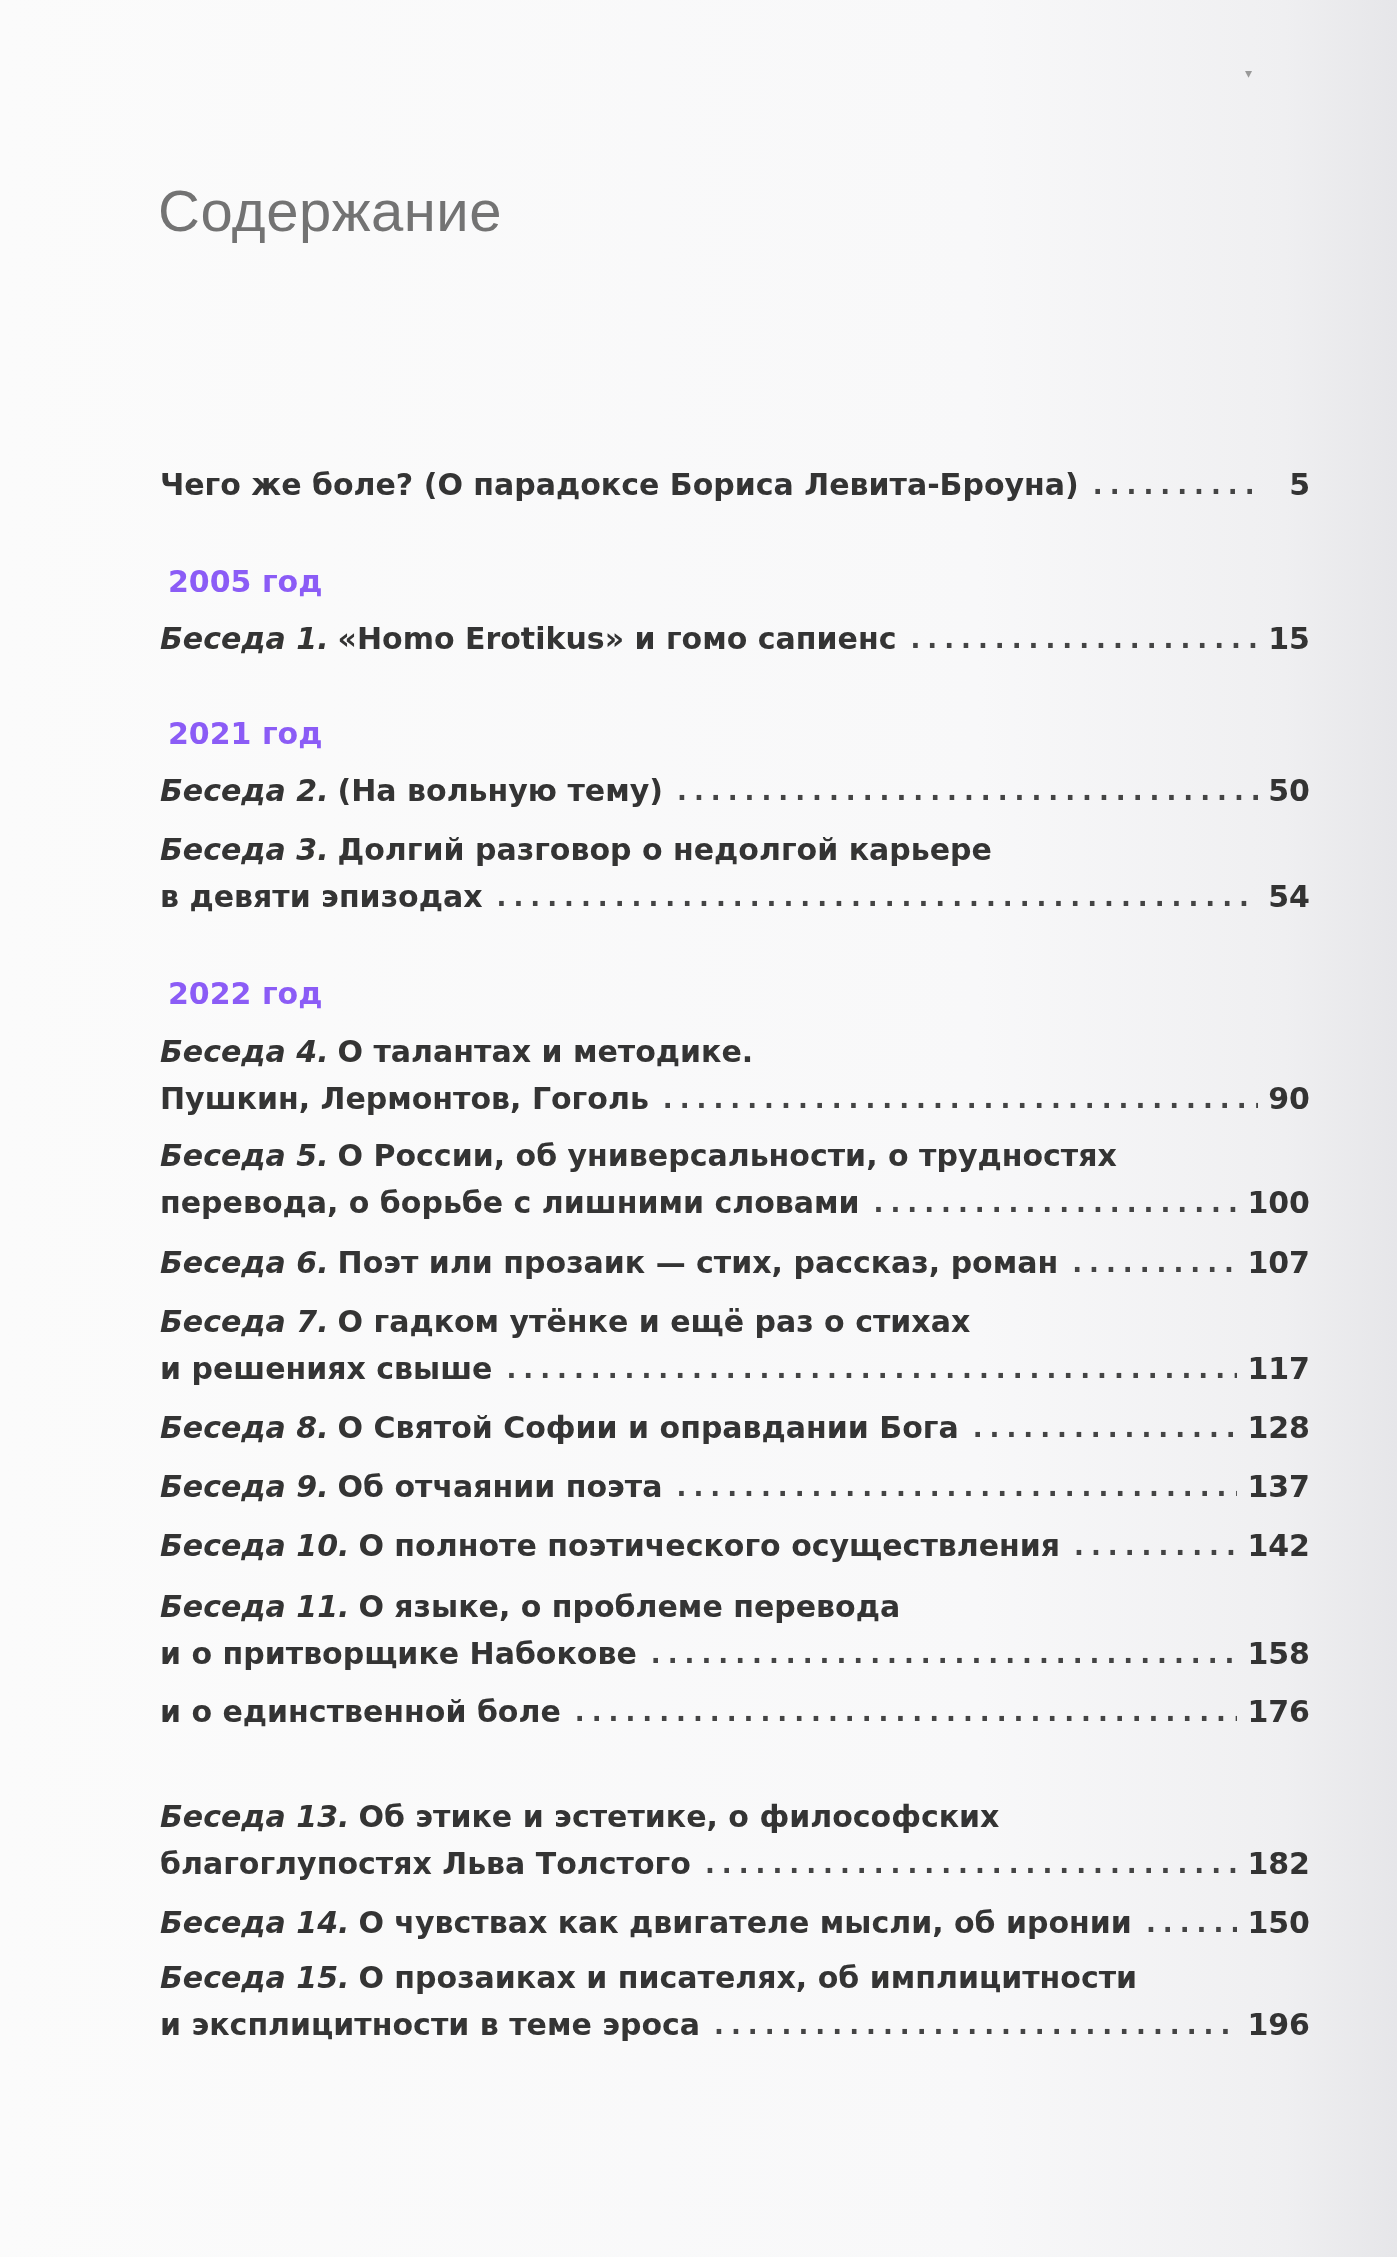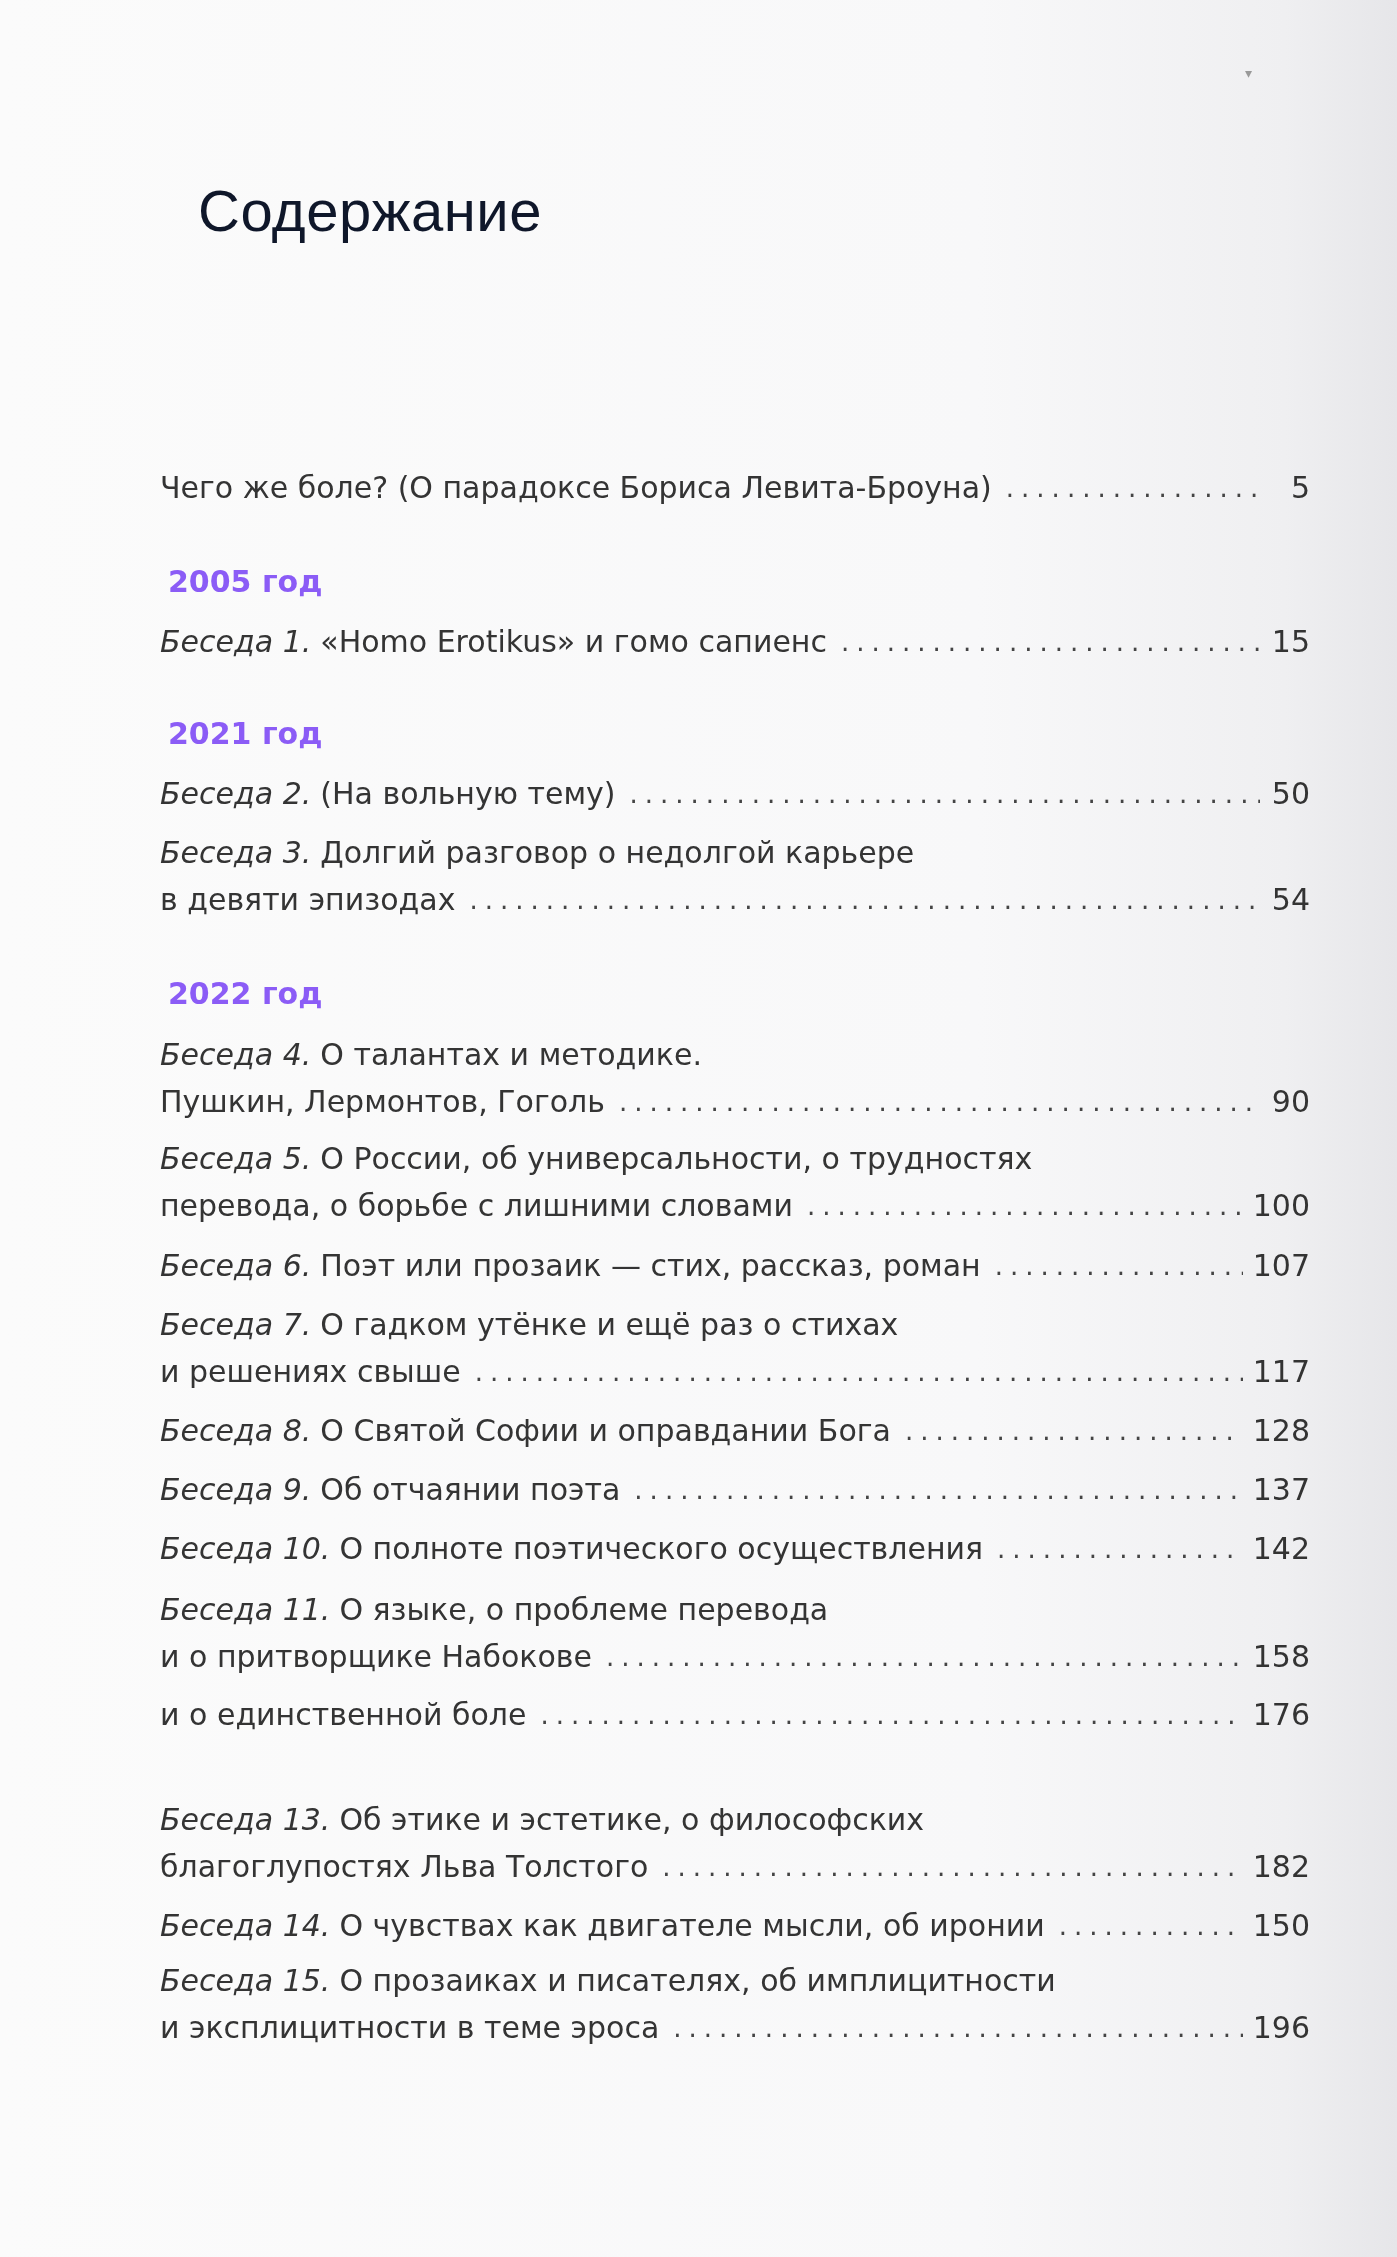--- a/index.html
+++ b/index.html
@@ -20,23 +20,22 @@
       left: 0; top: 0;
       width: 1397px; height: 2257px;
     }
     .title {
       position: absolute;
       left: 158px;
       top: 138px;
       font-family: "Liberation Sans", sans-serif;
       font-size: 58px;
       font-weight: normal;
-      color: #0f172a;
+      color: #737373;
       letter-spacing: 0.5px;
-      margin-left: 40px;
     }
     .toc {
       position: absolute;
       left: 160px;
       top: 0;
       width: 1150px;
     }
     .row {
       position: absolute;
       left: 0;
@@ -48,23 +47,24 @@
     .year {
       position: absolute;
       left: 8px;
       font-size: 30px;
       font-weight: bold;
       color: #8b5cf6;
       line-height: 44px;
     }
     .line {
       display: flex;
-      align-items: flex-end;
+      align-items: flex-start;
       height: 47px;
       white-space: nowrap;
+      font-weight: bold;
     }
     .lead {
       font-style: italic;
       margin-right: 9px;
     }
     .text { }
     .dots {
       flex: 1;
       overflow: hidden;
       margin: 0 10px 0 14px;

